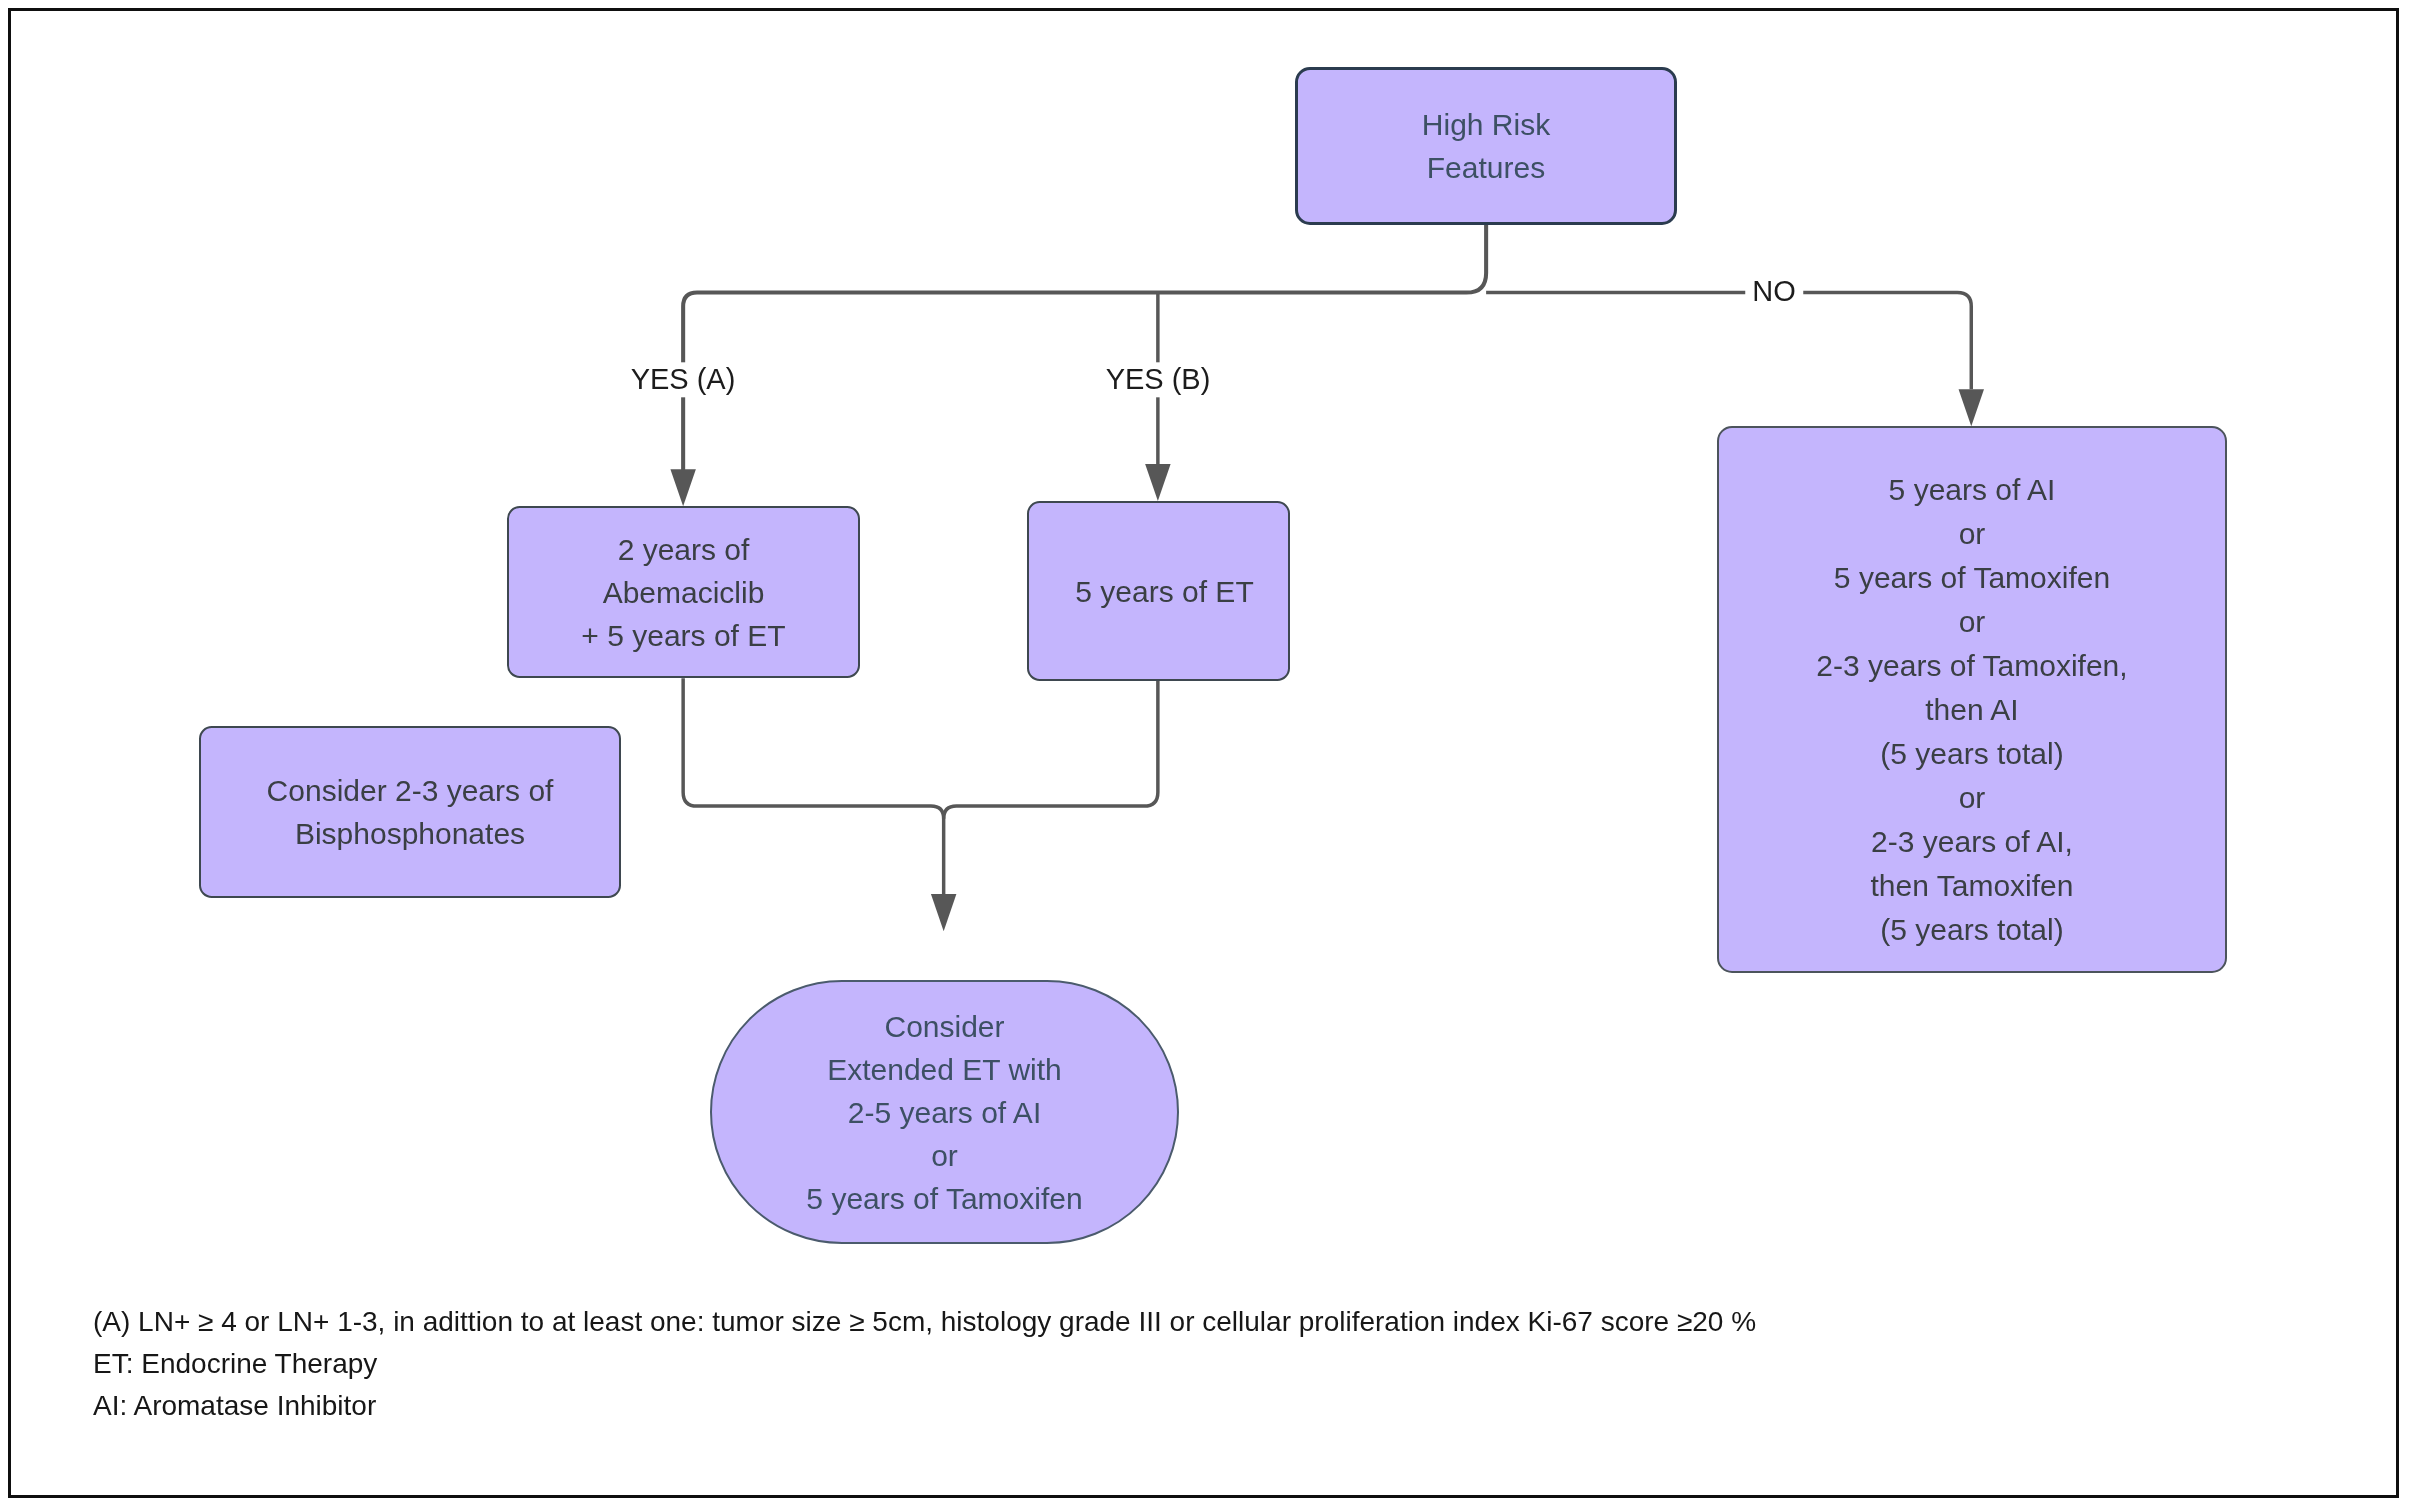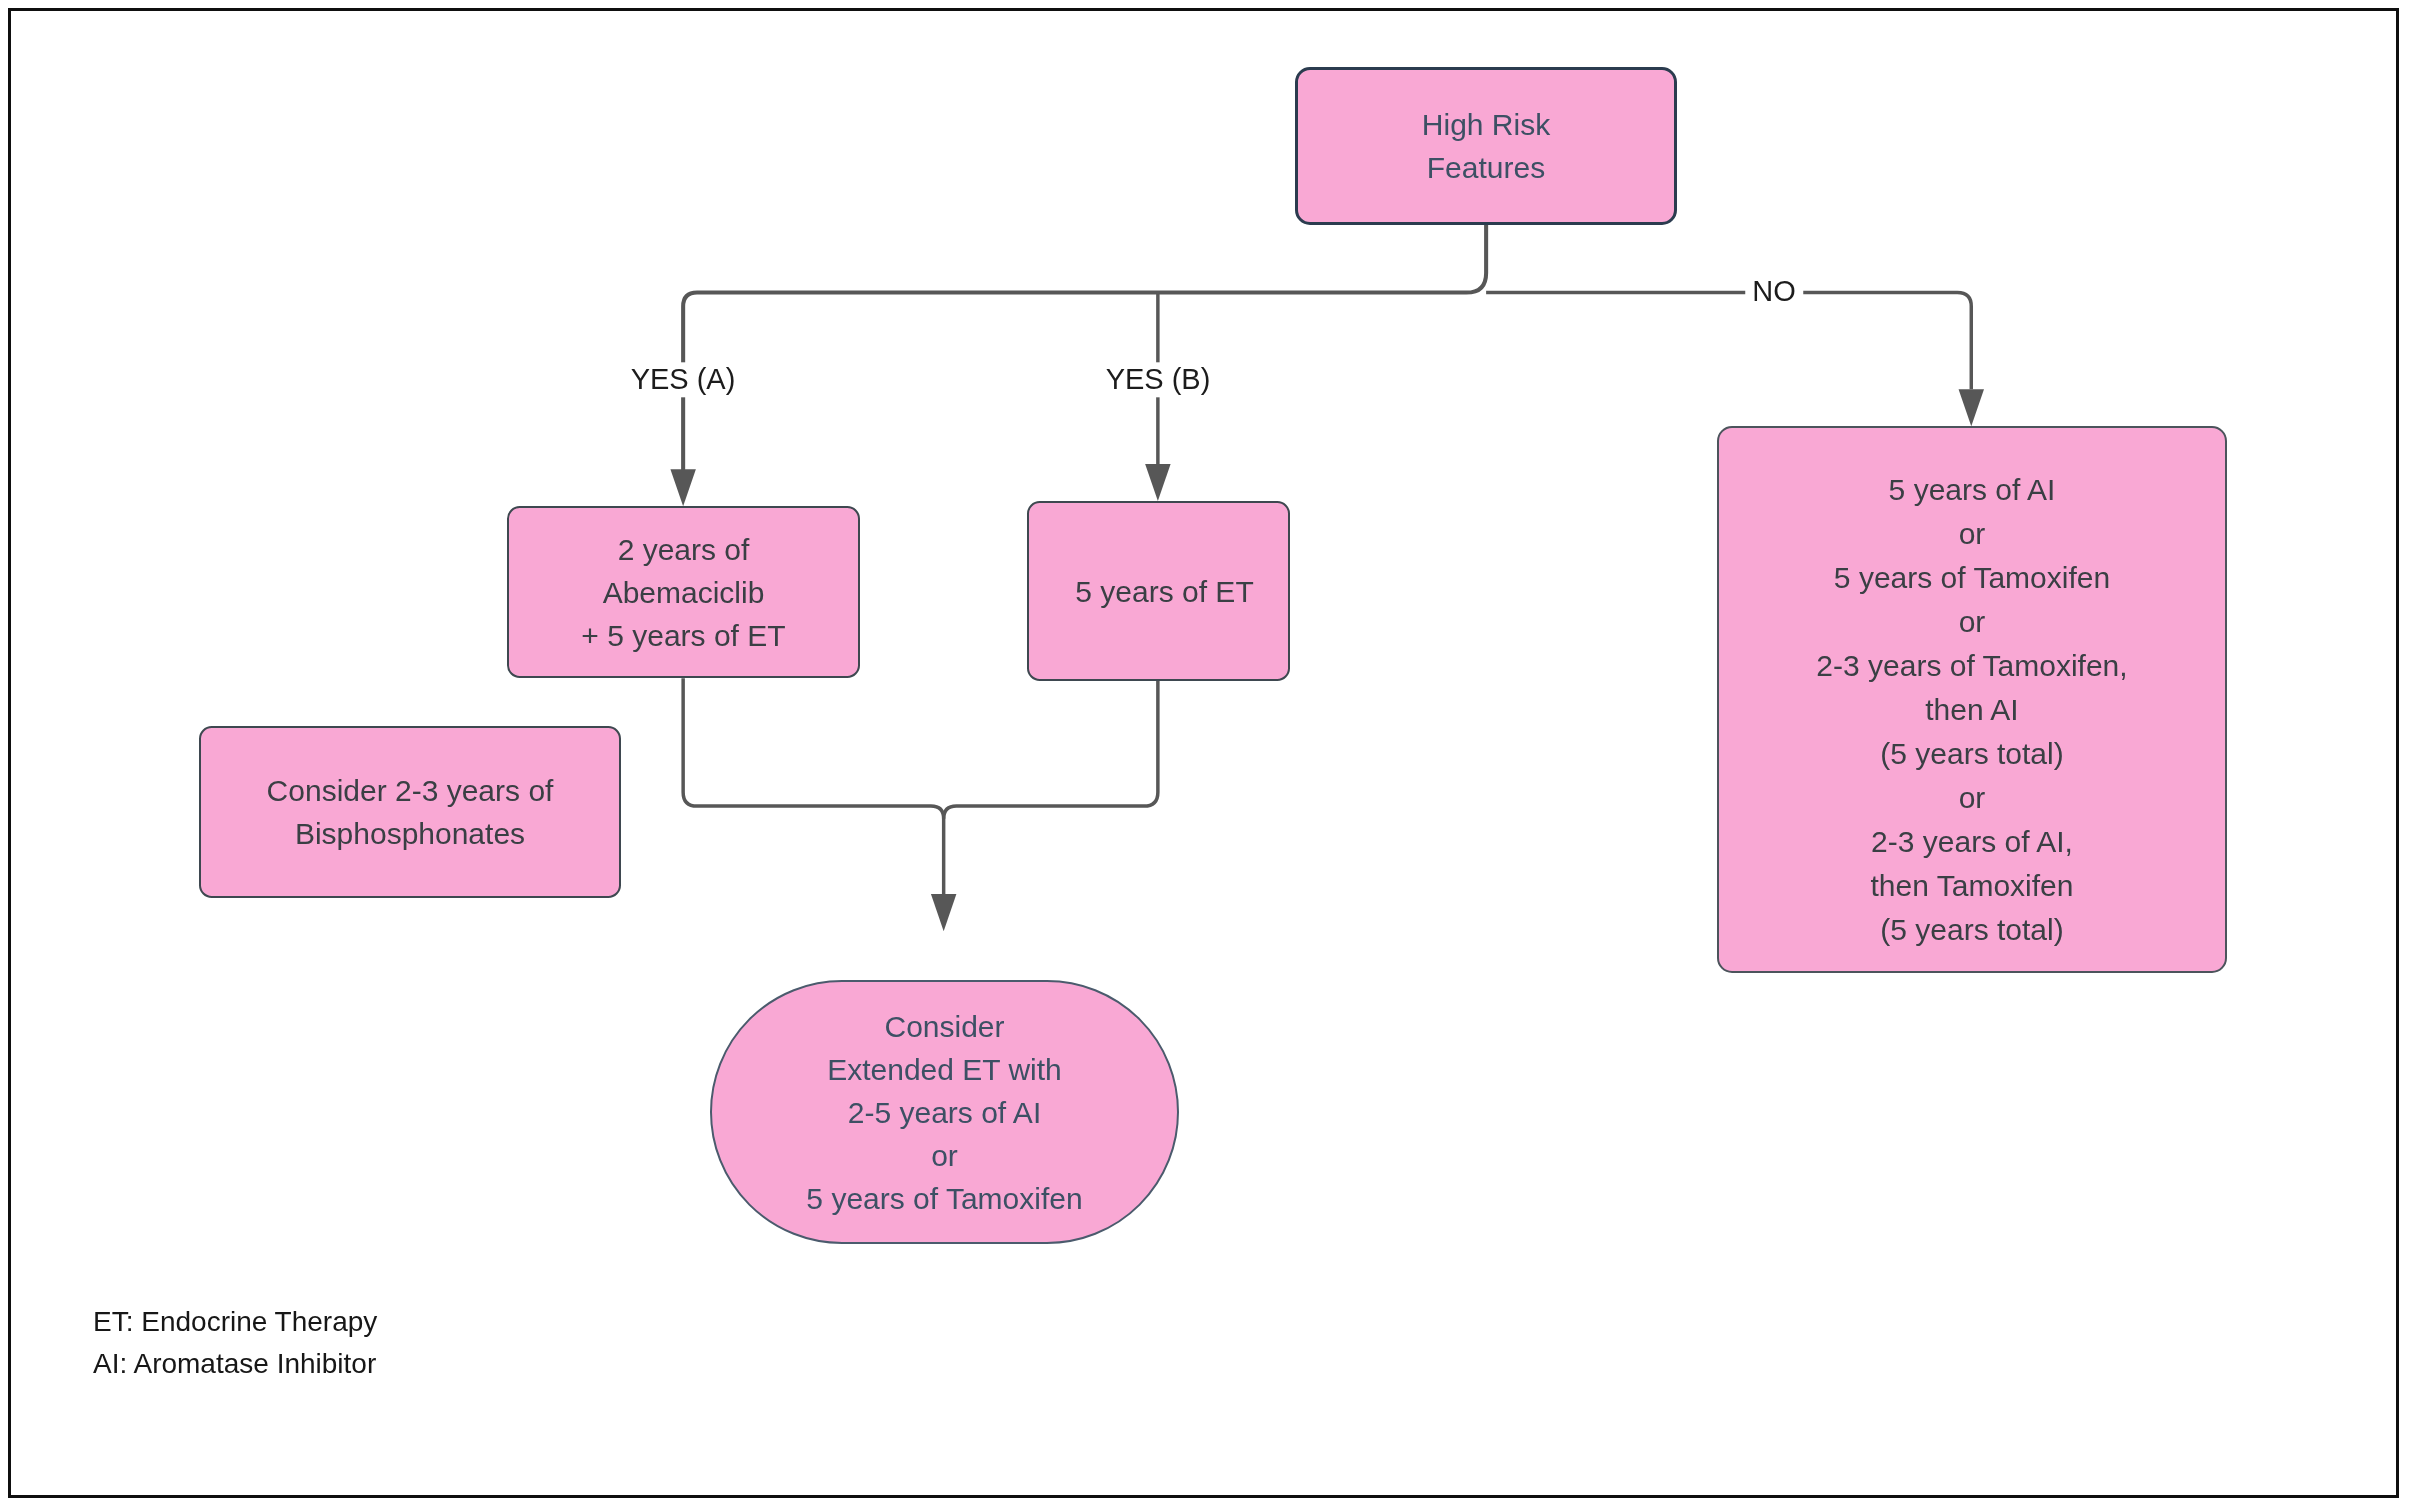--- a/index.html
+++ b/index.html
@@ -16,21 +16,21 @@
     left: 7.5px; top: 7.5px;
     width: 2391px; height: 1490px;
     border: 3.5px solid #0f0f0f;
     box-sizing: border-box;
   }
   .wires { position: absolute; left: 0; top: 0; width: 2413px; height: 1512px; }
 
   .node {
     position: absolute;
     box-sizing: border-box;
-    background: #f9a8d4;
+    background: #c4b5fd;
     display: flex;
     align-items: center;
     justify-content: center;
     text-align: center;
   }
   .node-text {
     white-space: pre-line;
     text-align: center;
     width: 100%;
   }
@@ -128,18 +128,19 @@
 2-5 years of AI
 or
 5 years of Tamoxifen</div>
   </div>
 
   <div class="edge-label" style="left:683px; top:380px;">YES (A)</div>
   <div class="edge-label" style="left:1158px; top:380px;">YES (B)</div>
   <div class="edge-label" style="left:1774px; top:292px;">NO</div>
 
   <div class="footnotes">
+    <div>(A) LN+ ≥ 4 or LN+ 1-3, in adittion to at least one: tumor size ≥ 5cm, histology grade III or cellular proliferation index Ki-67 score ≥20 %</div>
     <div>ET: Endocrine Therapy</div>
     <div>AI: Aromatase Inhibitor</div>
   </div>
 
 </div>
 
 
 </body></html>

